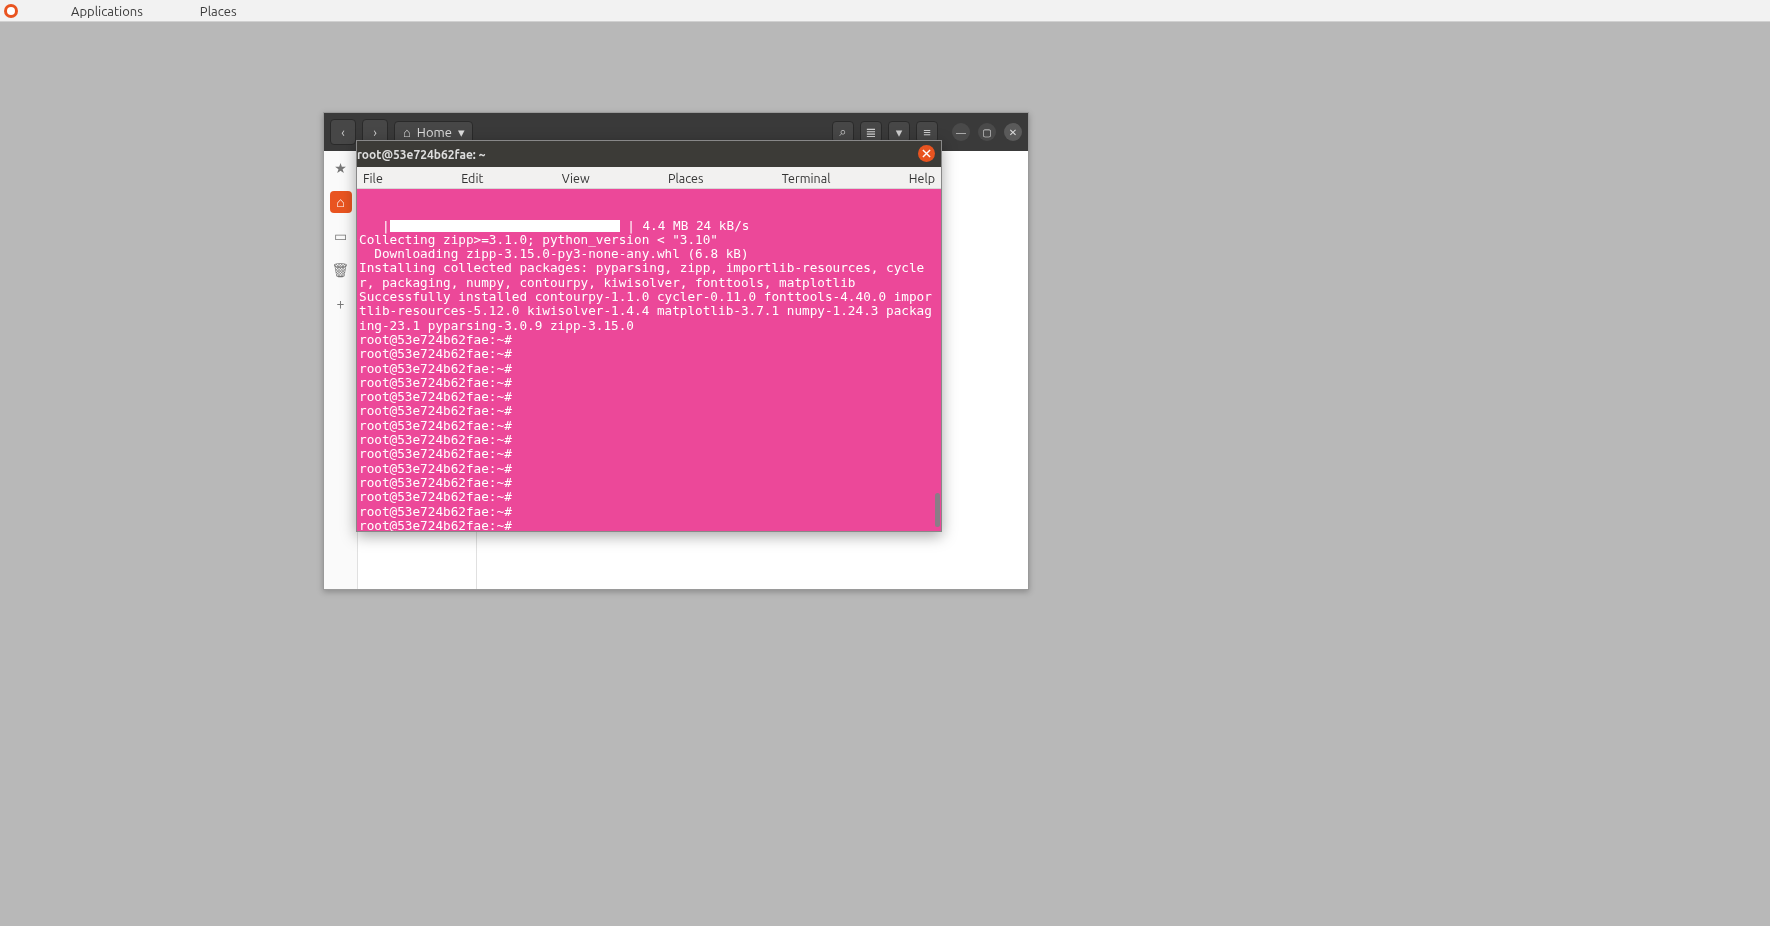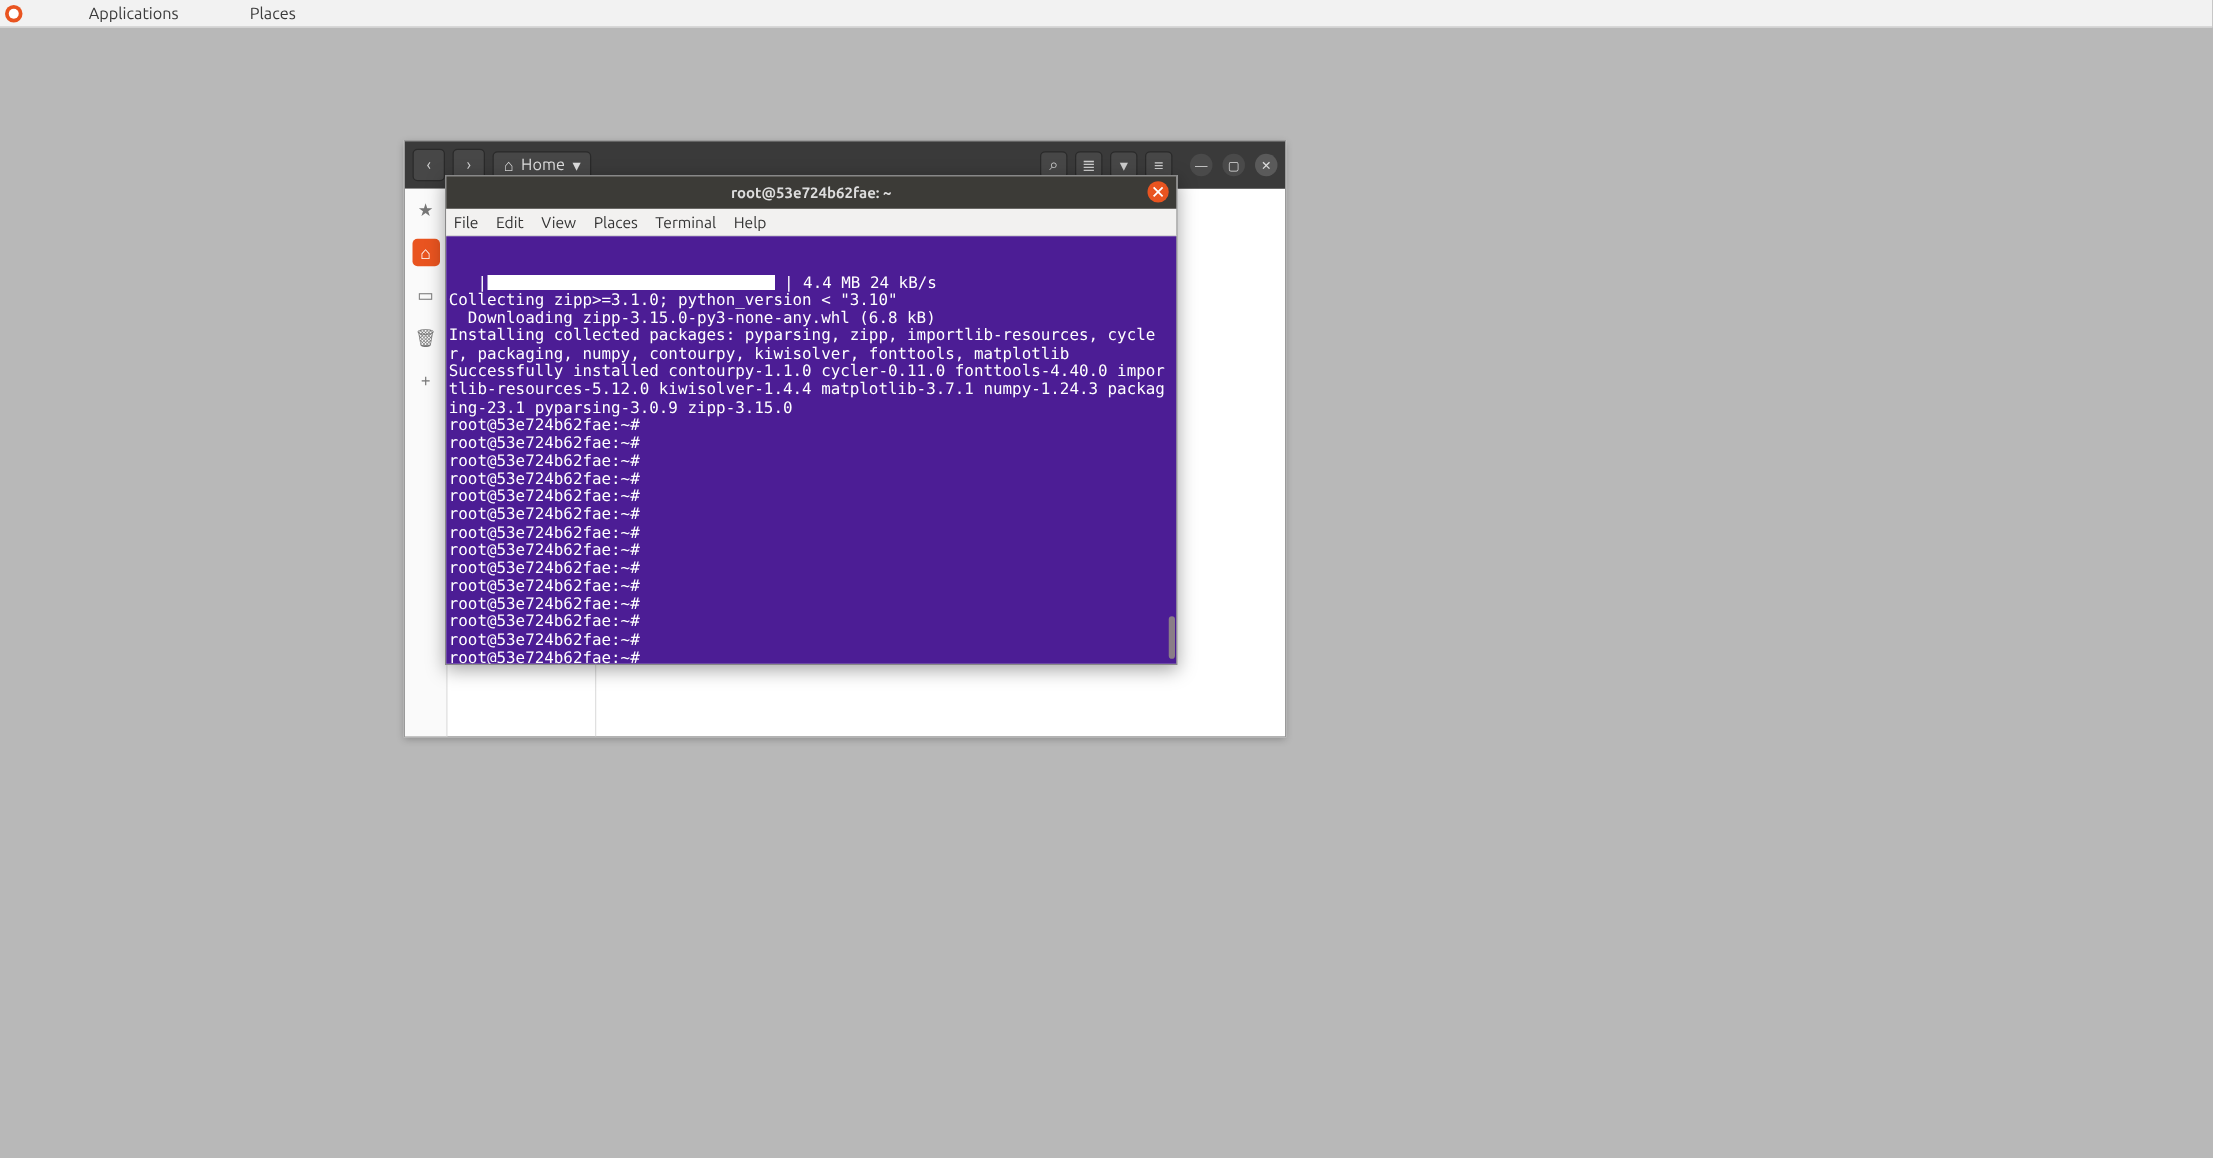--- a/index.html
+++ b/index.html
@@ -81,37 +81,37 @@
     position:absolute;
     left:356px; top:140px;
     width:586px; height:392px;
     background:#f6f6f6;
     border:1px solid #888;
     box-shadow:0 4px 14px rgba(0,0,0,.35);
     display:flex;flex-direction:column;
   }
   .term-titlebar{
     background:#3c3b37;
-    height:26px;display:flex;align-items:center;justify-content:center;
+    height:26px;display:flex;align-items:center;justify-content:flex-start;
     color:#ddd;font-size:12px;position:relative;
     font-weight:bold;
   }
   .term-close{
     position:absolute;right:6px;top:4px;
     width:17px;height:17px;border-radius:50%;
     background:#e95420;display:flex;align-items:center;justify-content:center;
     color:#fff;font-size:11px;line-height:1;
   }
   .term-close svg{width:9px;height:9px;}
   .term-menubar{
     background:#f2f1f0;height:22px;display:flex;align-items:center;
-    padding:0 6px;gap:14px;font-size:12.5px;color:#333;border-bottom:1px solid #d6d6d6;
+    padding:0 6px;gap:14px;font-size:12.5px;color:#333;border-bottom:1px solid #d6d6d6;justify-content:space-between;
   }
   .term-body{
-    flex:1;background:#4c1d95;color:#ffffff;
+    flex:1;background:#ec4899;color:#ffffff;
     font-family:"DejaVu Sans Mono","Ubuntu Mono",Consolas,monospace;
     font-size:12.7px;line-height:14.3px;
     padding:1px 2px 2px 2px;
     white-space:pre-wrap;word-break:break-all;
     position:relative;overflow:hidden;
   }
   .term-scroll-thumb{
     position:absolute;right:1px;bottom:4px;width:5px;height:34px;
     background:#8a7d87;border-radius:3px;
   }

